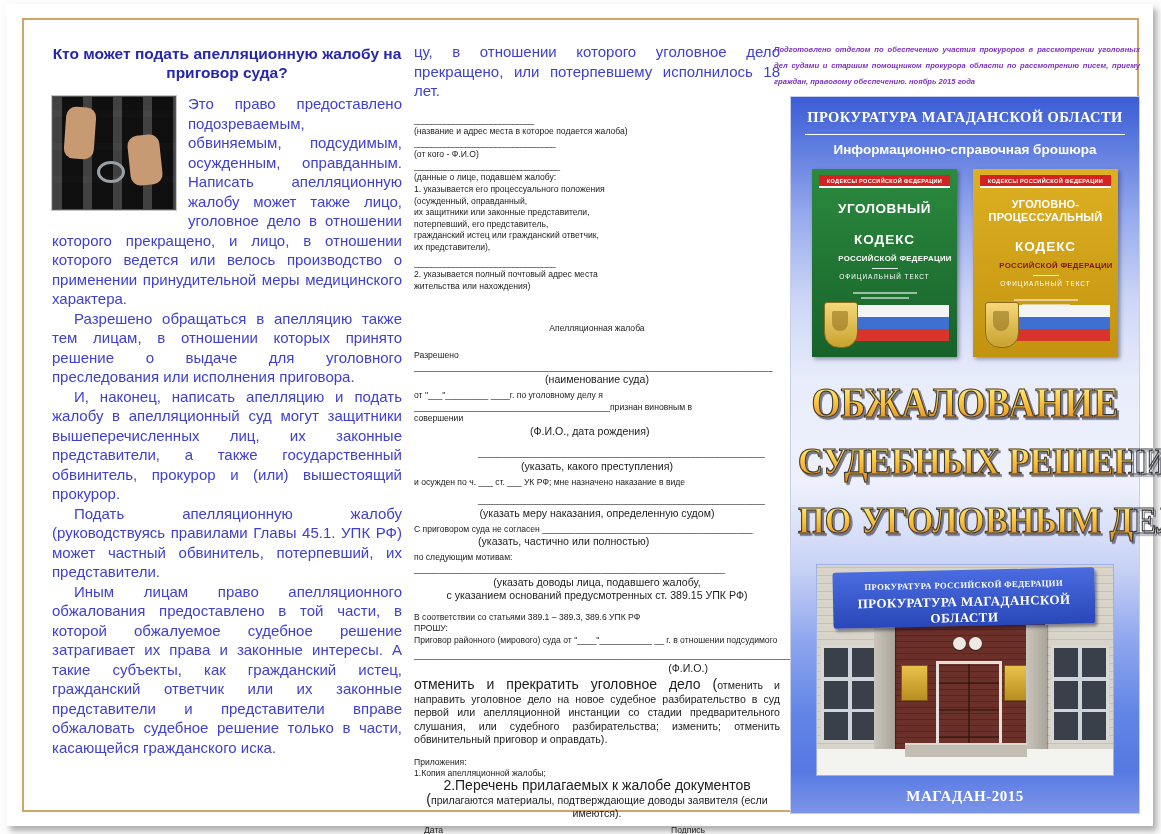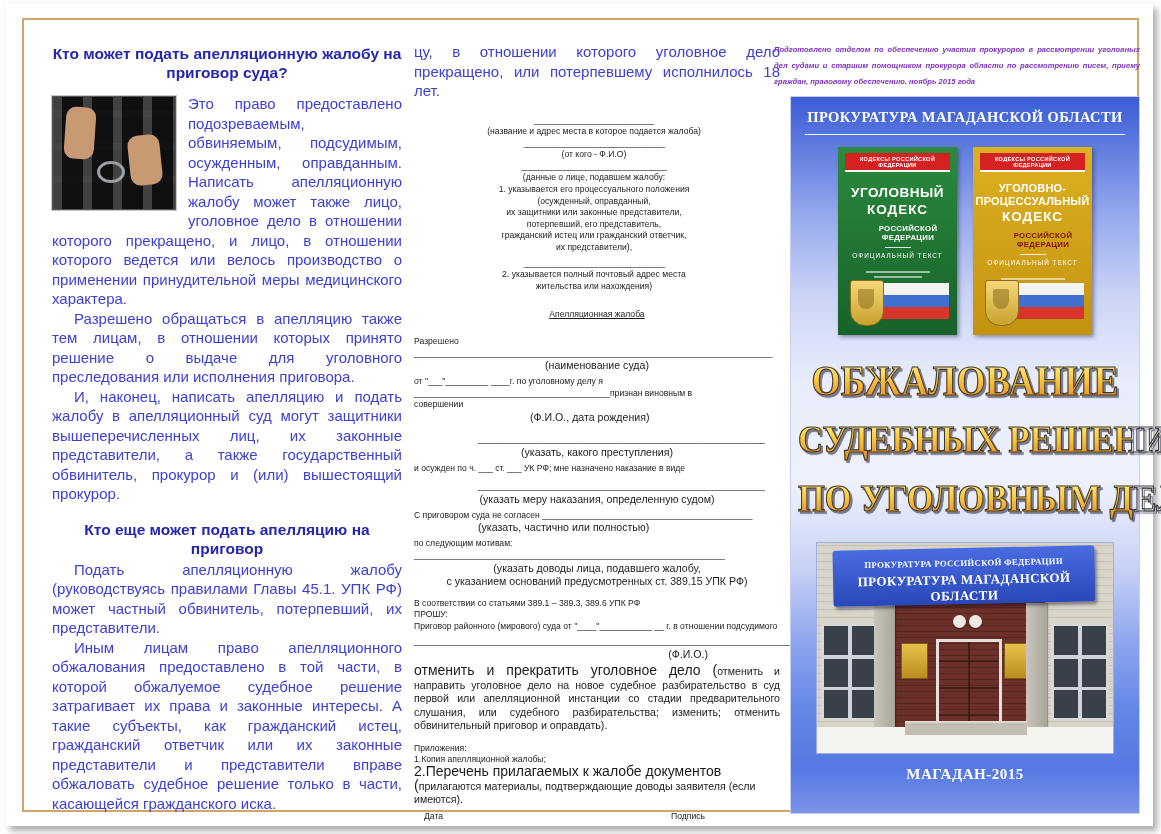--- a/index.html
+++ b/index.html
@@ -21,23 +21,23 @@
       repeating-linear-gradient(0deg,transparent 0 26px,rgba(80,80,80,.8) 26px 33px);}
   .hand{position:absolute;background:#c79a74;border-radius:10px;}
   .hand.h1{left:12px;top:10px;width:30px;height:52px;transform:rotate(4deg);}
   .hand.h2{right:14px;top:38px;width:32px;height:50px;transform:rotate(-6deg);}
   .cuff{position:absolute;left:44px;top:64px;width:22px;height:16px;border:3px solid #9aa0a6;border-radius:50%;background:transparent;}
 
   
   .col-mid{position:absolute;left:408px;top:38px;width:366px;}
   .col-mid .intro{color:#4040d0;font-size:15px;line-height:19.5px;text-align:justify;margin:0 0 14px;}
   .form{color:#1c1c1c;font-size:8.6px;line-height:11.6px;}
-  .fm-head{text-align:center;padding-right:6px;}
+  .fm-head{text-align:left;padding-right:6px;}
   .fm-head .u{letter-spacing:-.5px;color:#333;}
-  .fm-title{text-align:center;margin:17px 0 15px;text-decoration:underline;}
+  .fm-title{text-align:center;margin:31px 0 15px;}
   .fm{margin:0;}
   .fm.c{text-align:center;}
   .fm.g{font-size:10.6px;line-height:13px;}
   .fm.ind{padding-left:116px;}
   .fm.half{padding-left:64px;}
   .fm.fio{text-align:right;padding-right:72px;}
   .mt4{margin-top:4px;} .mt7{margin-top:7px;} .mt10{margin-top:10px;}
   .s{font-size:14px;} .g2{font-size:10.6px;line-height:13px;}
   .datrow{display:flex;margin-top:4px;gap:28px;}
   .datrow span:first-child{margin-left:10px;} .datrow span:last-child{margin-left:200px;}
@@ -45,28 +45,28 @@
   
   .col-right{position:absolute;left:762px;top:38px;width:376px;}
   .note{margin-left:6px;width:366px;color:#7b2fbe;font-style:italic;font-weight:bold;font-size:7.6px;line-height:16px;text-align:justify;}
   .panel{position:relative;margin:7px 0 0 23px;width:348px;height:716px;
      background:linear-gradient(180deg,#3b5cd6 0%,#5a78de 6%,#93a7ec 16%,#ccd5f6 28%,#e9edfb 40%,#eef1fc 54%,#c7d1f5 66%,#8ea6ee 76%,#6286e6 86%,#5578e2 94%,#7d95e9 100%);
      box-shadow:0 0 0 1px #c8cfea;}
   .p-title{color:#fff;font-family:"Liberation Serif",serif;font-weight:bold;font-size:14.5px;text-align:center;padding-top:12px;letter-spacing:.4px;}
   .p-rule{height:1px;background:#fff;margin:8px 14px 0;}
   .p-sub{color:#fff;font-weight:bold;font-size:13.5px;text-align:center;margin-top:7px;}
   .books{display:flex;justify-content:center;gap:16px;margin-top:12px;}
-  .book{width:119px;height:188px;position:relative;box-shadow:2px 2px 4px rgba(30,30,60,.45);}
+  .book{width:145px;height:188px;position:relative;box-shadow:2px 2px 4px rgba(30,30,60,.45);}
   .book.green{background:linear-gradient(180deg,#2b8a3e,#17622a);}
   .book.yellow{background:linear-gradient(180deg,#ddb022,#c3930f);}
   .b-banner{margin:6px 7px 0;background:#d42222;color:#fff;font-size:5.6px;font-weight:bold;text-align:center;
             padding:2.5px 0;letter-spacing:.3px;border-bottom:2px double #fff;}
   .b-t1{color:#fff;font-weight:bold;text-align:center;font-size:13.5px;margin-top:13px;letter-spacing:.5px;}
   .b-t1.small{font-size:11px;letter-spacing:.2px;margin-top:10px;}
-  .b-t2{color:#fff;font-weight:bold;text-align:center;font-size:13.5px;margin-top:2px;letter-spacing:1px;}
+  .b-t2{color:#fff;font-weight:bold;text-align:center;font-size:13.5px;margin-top:16px;letter-spacing:1px;}
   .b-sub{color:#fff;font-weight:bold;text-align:center;font-size:7.8px;margin-top:7px;letter-spacing:.3px;padding-left:21px;}
   .b-sub.dark{color:#7c1414;}
   .b-line{width:26px;height:1px;background:rgba(255,255,255,.85);margin:5px auto 0;}
   .b-off{color:#fff;text-align:center;font-size:6.4px;letter-spacing:1px;margin-top:4px;}
   .b-tiny{height:2px;background:rgba(255,255,255,.55);width:64px;margin:12px auto 0;}
   .b-tiny.short{width:48px;margin-top:3px;}
   .b-bottom{position:absolute;left:8px;right:8px;bottom:9px;height:46px;}
   .b-flag{position:absolute;left:32px;right:0;top:3px;}
   .b-flag i{display:block;height:12px;}
   .b-flag .w{background:#f4f4f4;} .b-flag .bl{background:#3f6fd0;} .b-flag .r{background:#d8342c;}
@@ -118,21 +118,20 @@
     <h2>Кто может подать апелляционную жалобу на приговор суда?</h2>
     <div class="photo prison">
       <div class="bars"></div>
       <div class="hand h1"></div>
       <div class="hand h2"></div>
       <div class="cuff"></div>
     </div>
     <p class="noind">Это право предоставлено подозреваемым, обвиняемым, подсудимым, осужденным, оправданным. Написать апелляционную жалобу может также лицо, уголовное дело в отношении которого прекращено,  и лицо, в отношении которого ведется или велось производство о применении принудительной меры медицинского характера.</p>
     <p>Разрешено обращаться в апелляцию также тем лицам, в отношении которых принято решение о выдаче для уголовного преследования или исполнения приговора.</p>
     <p>И, наконец, написать апелляцию и подать жалобу в апелляционный суд могут защитники вышеперечисленных лиц, их законные представители, а также  государственный обвинитель, прокурор и (или) вышестоящий прокурор.</p>
-    <h3 style="margin-top:16px;margin-bottom:2px;">Кто еще может подать апелляцию на приговор</h3>
     <p>Подать апелляционную жалобу  (руководствуясь правилами Главы 45.1. УПК РФ) может  частный обвинитель, потерпевший, их  представители.</p>
     <p>Иным лицам право апелляционного обжалования предоставлено в той части, в которой обжалуемое судебное решение затрагивает их права и законные интересы. А такие субъекты, как гражданский истец, гражданский ответчик или их законные представители и представители вправе обжаловать судебное решение только в части, касающейся гражданского иска.</p>
 
   </div>
 
   <div class="col-mid">
     <p class="intro">цу, в отношении которого уголовное дело прекращено, или потерпевшему исполнилось 18 лет.</p>
 
     <div class="form">
       <div class="fm-head">
@@ -171,35 +170,36 @@
       <div class="fm g c">(указать доводы лица, подавшего жалобу,</div>
       <div class="fm g c">с указанием оснований предусмотренных ст. 389.15 УПК РФ)</div>
       <div class="fm mt10">В соответствии со статьями 389.1 – 389.3, 389.6 УПК РФ</div>
       <div class="fm">ПРОШУ:</div>
       <div class="fm">Приговор районного (мирового) суда от "____"___________ __ г. в отношении подсудимого</div>
       <div class="fm u mt4">____________________________________________________________________________________</div>
       <div class="fm g fio">(Ф.И.О.)</div>
       <p class="fm mt4" style="text-align:justify"><span class="s">отменить и прекратить уголовное дело (</span><span class="g2">отменить и направить уголовное дело на новое судебное разбирательство в суд первой или апелляционной инстанции со стадии предварительного слушания, или судебного разбирательства; изменить; отменить обвинительный приговор и оправдать).</span></p>
       <div class="fm mt10">Приложения:</div>
       <div class="fm">1.Копия апелляционной жалобы;</div>
-      <p class="fm" style="text-align:left;margin:0"><span class="s">2.Перечень прилагаемых к жалобе документов (</span><span class="g2">прилагаются материалы, подтверждающие доводы заявителя (если имеются).</span></p>
+      <p class="fm" style="text-align:center;margin:0"><span class="s">2.Перечень прилагаемых к жалобе документов (</span><span class="g2">прилагаются материалы, подтверждающие доводы заявителя (если имеются).</span></p>
       <div class="datrow">
         <span>Дата</span>
         <span>Подпись</span>
       </div>
     </div>
 
   </div>
 
   <div class="col-right">
     <div class="note">Подготовлено  отделом  по  обеспечению  участия  прокуроров  в  рассмотрении  уголовных  дел  судами  и старшим  помощником  прокурора  области  по  рассмотрению  писем,  приему  граждан,  правовому  обеспечению.   ноябрь 2015 года</div>
 
     <div class="panel">
       <div class="p-title">ПРОКУРАТУРА МАГАДАНСКОЙ  ОБЛАСТИ</div>
       <div class="p-rule"></div>
+      <div class="p-sub">Информационно-справочная брошюра</div>
 
       <div class="books">
         <div class="book green">
           <div class="b-banner">КОДЕКСЫ РОССИЙСКОЙ ФЕДЕРАЦИИ</div>
           <div class="b-t1">УГОЛОВНЫЙ</div>
           <div class="b-t2">КОДЕКС</div>
           <div class="b-sub">РОССИЙСКОЙ ФЕДЕРАЦИИ</div>
           <div class="b-line"></div>
           <div class="b-off">ОФИЦИАЛЬНЫЙ ТЕКСТ</div>
           <div class="b-tiny"></div>

